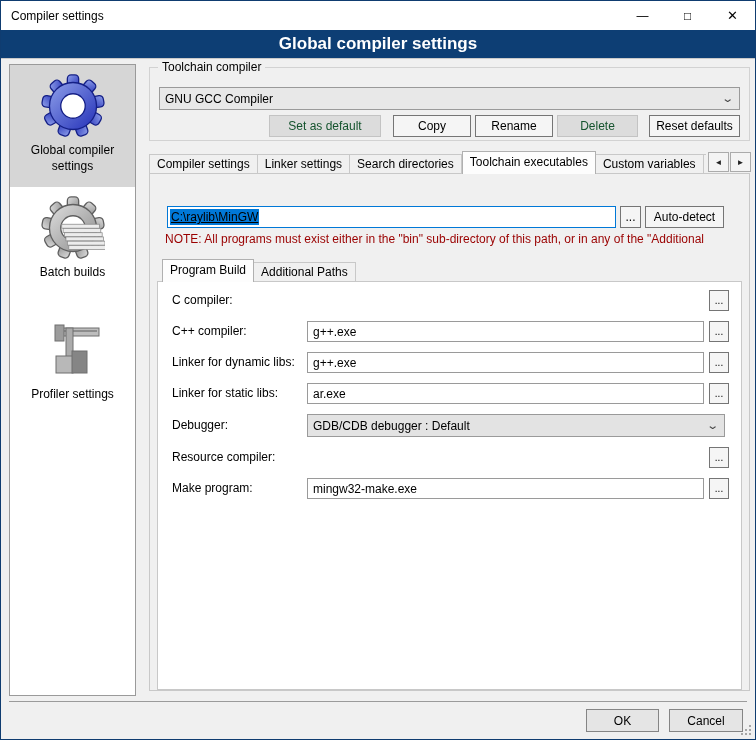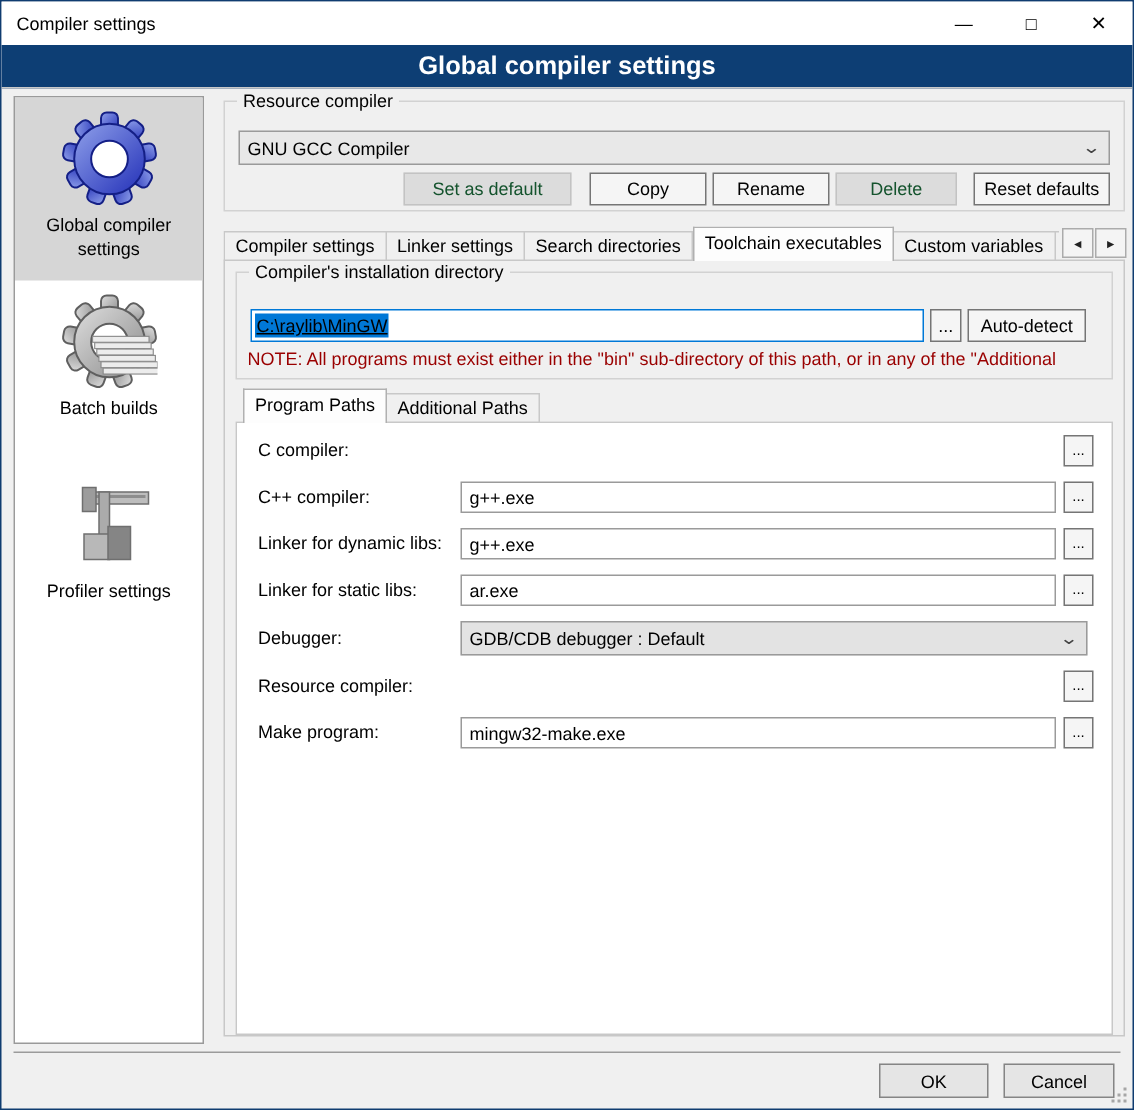--- a/index.html
+++ b/index.html
@@ -174,21 +174,21 @@
           <rect x="25" y="10" width="7" height="30" fill="#ababab"></rect>
           <rect x="15" y="38" width="17" height="17" fill="#b8b8b8"></rect>
           <rect x="31" y="33" width="15" height="22" fill="#858585"></rect>
         </g>
       </svg>
       <span class="slabel">Profiler settings</span>
     </div>
   </div>
 
   <div class="groupbox" id="grp-compiler">
-    <span class="legend">Resource compiler</span>
+    <span class="legend">Toolchain compiler</span>
   </div>
   <div class="combo" id="combo-compiler">
     <span>GNU GCC Compiler</span>
     <span class="chev">⌄</span>
   </div>
   <div class="btn disabled" id="btn-setdefault">Set as default</div>
   <div class="btn" id="btn-copy">Copy</div>
   <div class="btn" id="btn-rename">Rename</div>
   <div class="btn disabled" id="btn-delete">Delete</div>
   <div class="btn" id="btn-reset">Reset defaults</div>
@@ -202,32 +202,29 @@
     <span class="tab">Build options</span>
   </div>
   <div class="tab-scroll" id="tabscroll-left">
       <span>◄</span>
     </div>
   <div class="tab-scroll" id="tabscroll-right">
       <span>►</span>
     </div>
   <div class="tabpage"></div>
 
-  <div class="groupbox" id="grp-install" style="z-index:2;">
-    <span class="legend">Compiler's installation directory</span>
-  </div>
   <div class="textbox" id="install-input">
     <span class="sel">C:\raylib\MinGW</span>
   </div>
   <div class="btn" id="btn-install-browse">...</div>
   <div class="btn" id="btn-autodetect">Auto-detect</div>
   <div class="note">NOTE: All programs must exist either in the "bin" sub-directory of this path, or in any of the "Additional</div>
 
   <div class="subtabstrip">
-    <span class="tab active">Program Paths</span>
+    <span class="tab active">Program Build</span>
     <span class="tab">Additional Paths</span>
   </div>
 
   <div class="subpage">
     <span class="frow-label l0">C compiler:</span>
     <div class="frow-browse r0">...</div>
 
     <span class="frow-label l1">C++ compiler:</span>
     <div class="frow-input r1">g++.exe</div>
     <div class="frow-browse r1">...</div>

